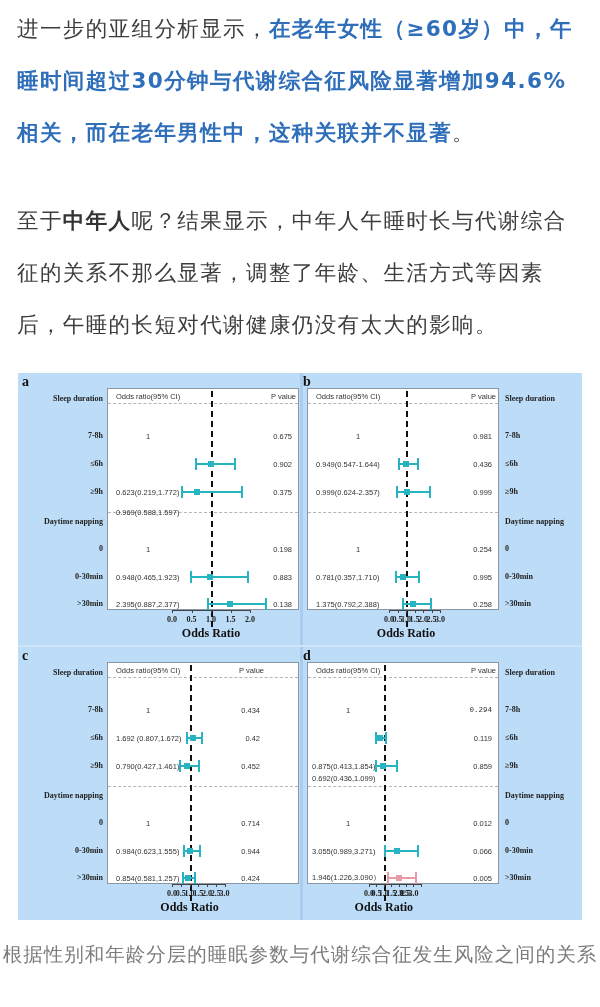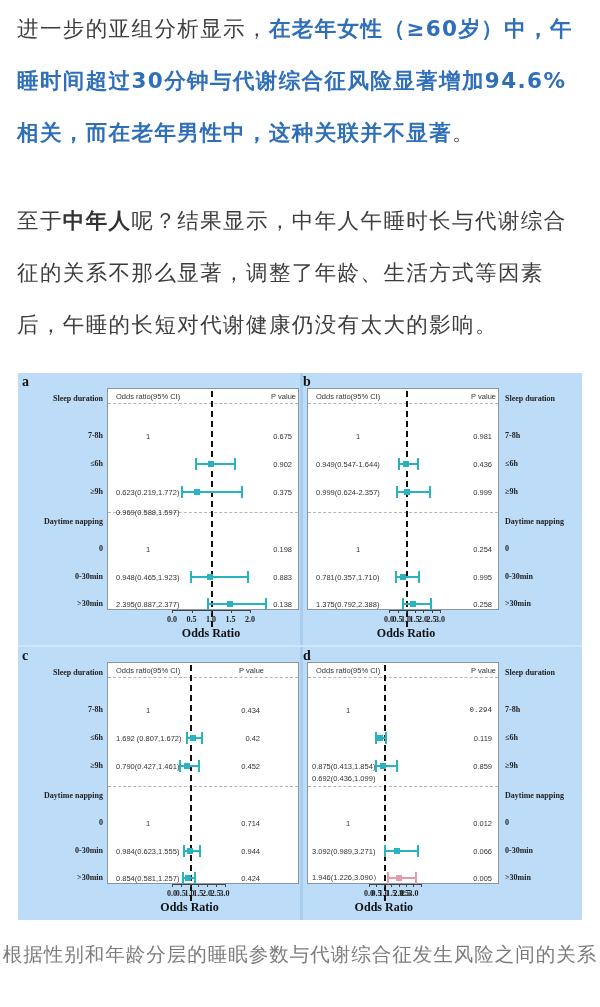--- a/index.html
+++ b/index.html
@@ -243,21 +243,21 @@
         <div class="cap" style="left: 78.2652px; top: 75px; background: rgb(39, 179, 191);"></div>
         <div class="pt" style="left: 72.2416px; top: 75px; background: rgb(39, 179, 191);"></div>
         <div class="cell" style="top: 103px; left: 4px;">0.875(0.413,1.854)</div>
         <div class="cell" style="top: 103px; right: 6px;">0.859</div>
         <div class="ci" style="left: 68.1124px; width: 21.3268px; top: 103px; background: rgb(39, 179, 191);"></div>
         <div class="cap" style="left: 68.1124px; top: 103px; background: rgb(39, 179, 191);"></div>
         <div class="cap" style="left: 89.4392px; top: 103px; background: rgb(39, 179, 191);"></div>
         <div class="pt" style="left: 74.95px; top: 103px; background: rgb(39, 179, 191);"></div>
         <div class="cell" style="top: 160px; left: 38px;">1</div>
         <div class="cell" style="top: 160px; right: 6px;">0.012</div>
-        <div class="cell" style="top: 188px; left: 4px;">3.092(0.989,3.271)</div>
+        <div class="cell" style="top: 188px; left: 4px;">3.055(0.989,3.271)</div>
         <div class="cell" style="top: 188px; right: 6px;">0.066</div>
         <div class="ci" style="left: 76.6372px; width: 33.7736px; top: 188px; background: rgb(39, 179, 191);"></div>
         <div class="cap" style="left: 76.6372px; top: 188px; background: rgb(39, 179, 191);"></div>
         <div class="cap" style="left: 110.411px; top: 188px; background: rgb(39, 179, 191);"></div>
         <div class="pt" style="left: 88.6252px; top: 188px; background: rgb(39, 179, 191);"></div>
         <div class="cell" style="top: 215px; left: 4px;">1.946(1.226,3.090）</div>
         <div class="cell" style="top: 215px; right: 6px;">0.005</div>
         <div class="ci" style="left: 80.1448px; width: 27.5872px; top: 215px; background: rgb(232, 154, 166);"></div>
         <div class="cap" style="left: 80.1448px; top: 215px; background: rgb(232, 154, 166);"></div>
         <div class="cap" style="left: 107.732px; top: 215px; background: rgb(232, 154, 166);"></div>

